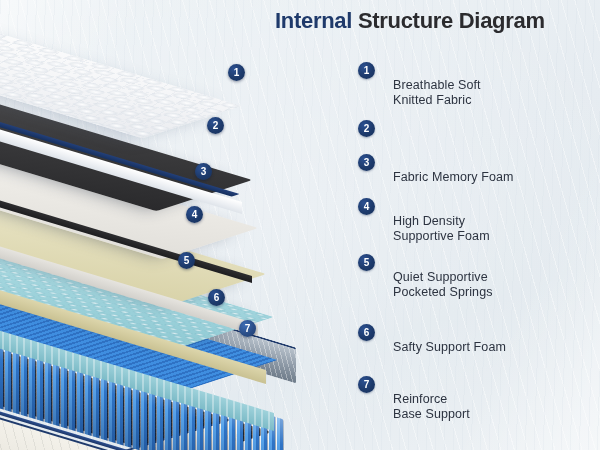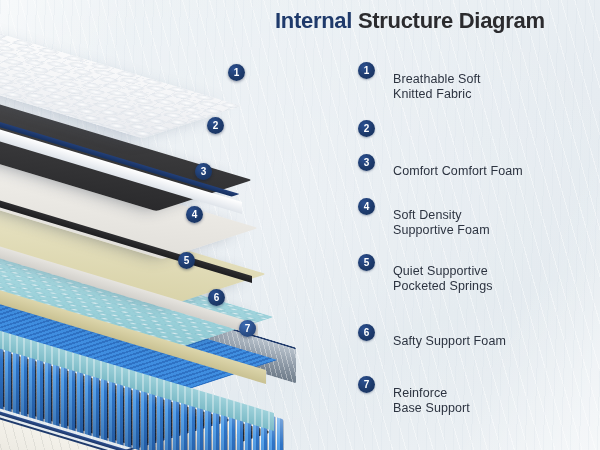--- a/index.html
+++ b/index.html
@@ -49,21 +49,21 @@
   .lg-badge{
     width:17px;height:17px;border-radius:50%;
     background:radial-gradient(circle at 35% 30%,#2b5091 0%,#1d3a6b 55%,#16305c 100%);
     color:#fff;font-size:10px;font-weight:bold;
     display:flex;align-items:center;justify-content:center;
     flex:0 0 auto;box-shadow:0 1px 2px rgba(20,40,80,.35);
     line-height:1;
   }
   .lg-text{
     margin-left:18px;color:#2c3340;font-size:12.5px;line-height:15px;
-    white-space:pre-line;margin-top:10px;letter-spacing:.1px;
+    white-space:pre-line;margin-top:16px;letter-spacing:.1px;
   }
 
   
   #mattress{position:absolute;left:-18px;top:12px;width:360px;height:438px;}
   .layer{position:absolute;}
   
   .slab{position:absolute;}
   .slab .top{
     position:absolute;left:0;top:0;width:268px;height:96px;
     transform:matrix(1,0.30,-0.92,0.30,0,0);
@@ -332,26 +332,26 @@
       <div class="lg-text">Breathable Soft
 Knitted Fabric</div>
     </div>
 
     <div class="lg-row" style="top:58px">
       <div class="lg-badge">2</div>
     </div>
 
     <div class="lg-row" style="top:92px">
       <div class="lg-badge">3</div>
-      <div class="lg-text">Comfort Comfort Foam</div>
+      <div class="lg-text">Fabric Memory Foam</div>
     </div>
 
     <div class="lg-row" style="top:136px">
       <div class="lg-badge">4</div>
-      <div class="lg-text">Soft Density
+      <div class="lg-text">High Density
 Supportive Foam</div>
     </div>
 
     <div class="lg-row" style="top:192px">
       <div class="lg-badge">5</div>
       <div class="lg-text">Quiet Supportive
 Pocketed Springs</div>
     </div>
 
     <div class="lg-row" style="top:262px">

